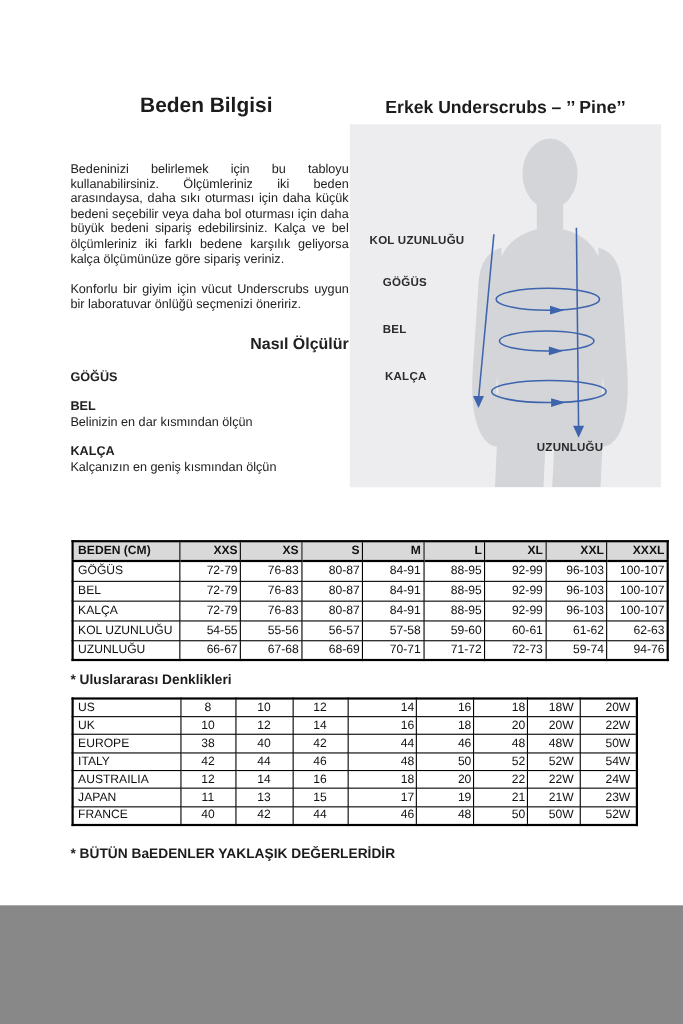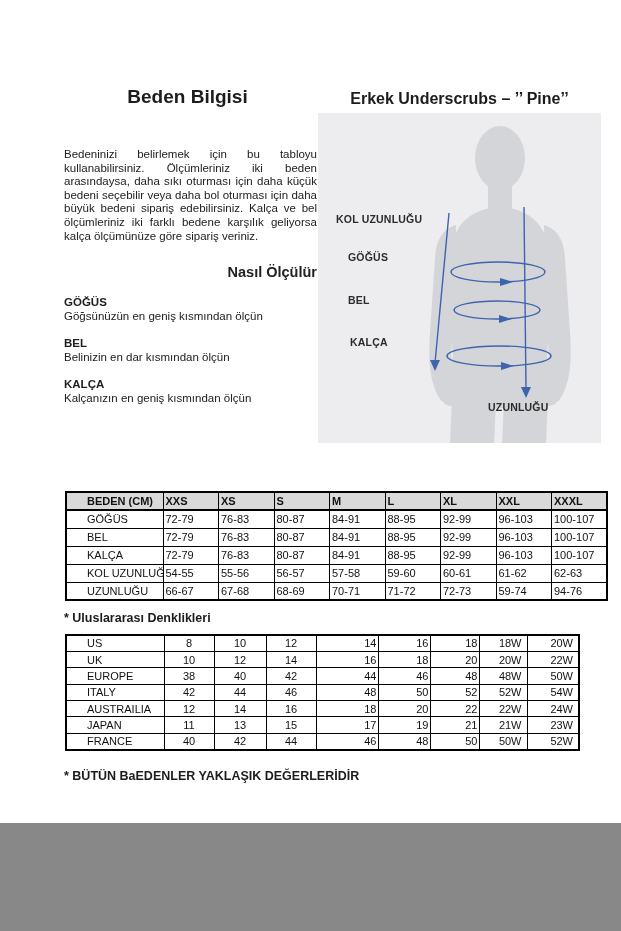--- a/index.html
+++ b/index.html
@@ -36,47 +36,47 @@
   .lb-waist{left:30px;top:181px;}
   .lb-hip{left:32px;top:223px;}
   .lb-length{left:170px;top:288px;}
 
   
   .tbl-title{position:absolute;left:0;top:460px;width:621px;text-align:center;
     font-size:15px;font-weight:bold;color:#1c1c1c;}
   table{border-collapse:collapse;table-layout:fixed;}
   td{border:1.5px solid #000;font-size:11px;color:#111;overflow:hidden;white-space:nowrap;}
   .t1{position:absolute;left:65px;top:491px;width:543px;border:2px solid #000;}
-  .t1 td{height:18px;text-align:left;padding:0 2px;}
-  .t1 td.lbl{text-align:left;padding-left:20px;width:97px;}
+  .t1 td{height:18px;text-align:right;padding:0 2px;}
+  .t1 td.lbl{text-align:left;padding-left:4px;width:97px;}
   .t1 tr.hdr td{background:#d9d9d9;font-weight:bold;border-bottom:2px solid #000;}
   .intl-title{position:absolute;left:64px;top:611px;font-size:12.5px;font-weight:bold;color:#1c1c1c;}
   .t2{position:absolute;left:65px;top:634px;width:513px;border:2px solid #000;}
   .t2 td{height:16.4px;padding:0 1px;}
-  .t2 td.a-l{text-align:left;padding-left:20px;}
+  .t2 td.a-l{text-align:left;padding-left:4px;}
   .t2 td.a-c{text-align:center;}
   .t2 td.a-r{text-align:right;padding-right:1px;}
   .t2 td.a-rp{text-align:right;padding-right:5px;}
   .footnote{position:absolute;left:64px;top:769px;font-size:12.5px;font-weight:bold;color:#1c1c1c;}
 </style>
 </head>
 <body>
 
 <div class="page">
 
   <div class="title-left">Beden Bilgisi</div>
   <div class="title-right">Erkek Underscrubs – ’’ Pine’’</div>
 
   <div class="left-col">
     <p class="para">Bedeninizi belirlemek için bu tabloyu kullanabilirsiniz. Ölçümleriniz iki beden arasındaysa, daha sıkı oturması için daha küçük bedeni seçebilir veya daha bol oturması için daha büyük bedeni sipariş edebilirsiniz. Kalça ve bel ölçümleriniz iki farklı bedene karşılık geliyorsa kalça ölçümünüze göre sipariş veriniz.</p>
+    <p class="para">Konforlu bir giyim için vücut Underscrubs uygun bir laboratuvar önlüğü seçmenizi öneririz.</p>
     <div class="howto-title">Nasıl Ölçülür</div>
     <div class="m-items" id="measure-items">
         <div class="m-item">
           <div class="m-label">GÖĞÜS</div>
-          <div class="m-desc">Göğsünüzün en geniş kısmından ölçün</div>
         </div>
         <div class="m-item">
           <div class="m-label">BEL</div>
           <div class="m-desc">Belinizin en dar kısmından ölçün</div>
         </div>
         <div class="m-item">
           <div class="m-label">KALÇA</div>
           <div class="m-desc">Kalçanızın en geniş kısmından ölçün</div>
         </div>
       </div>

